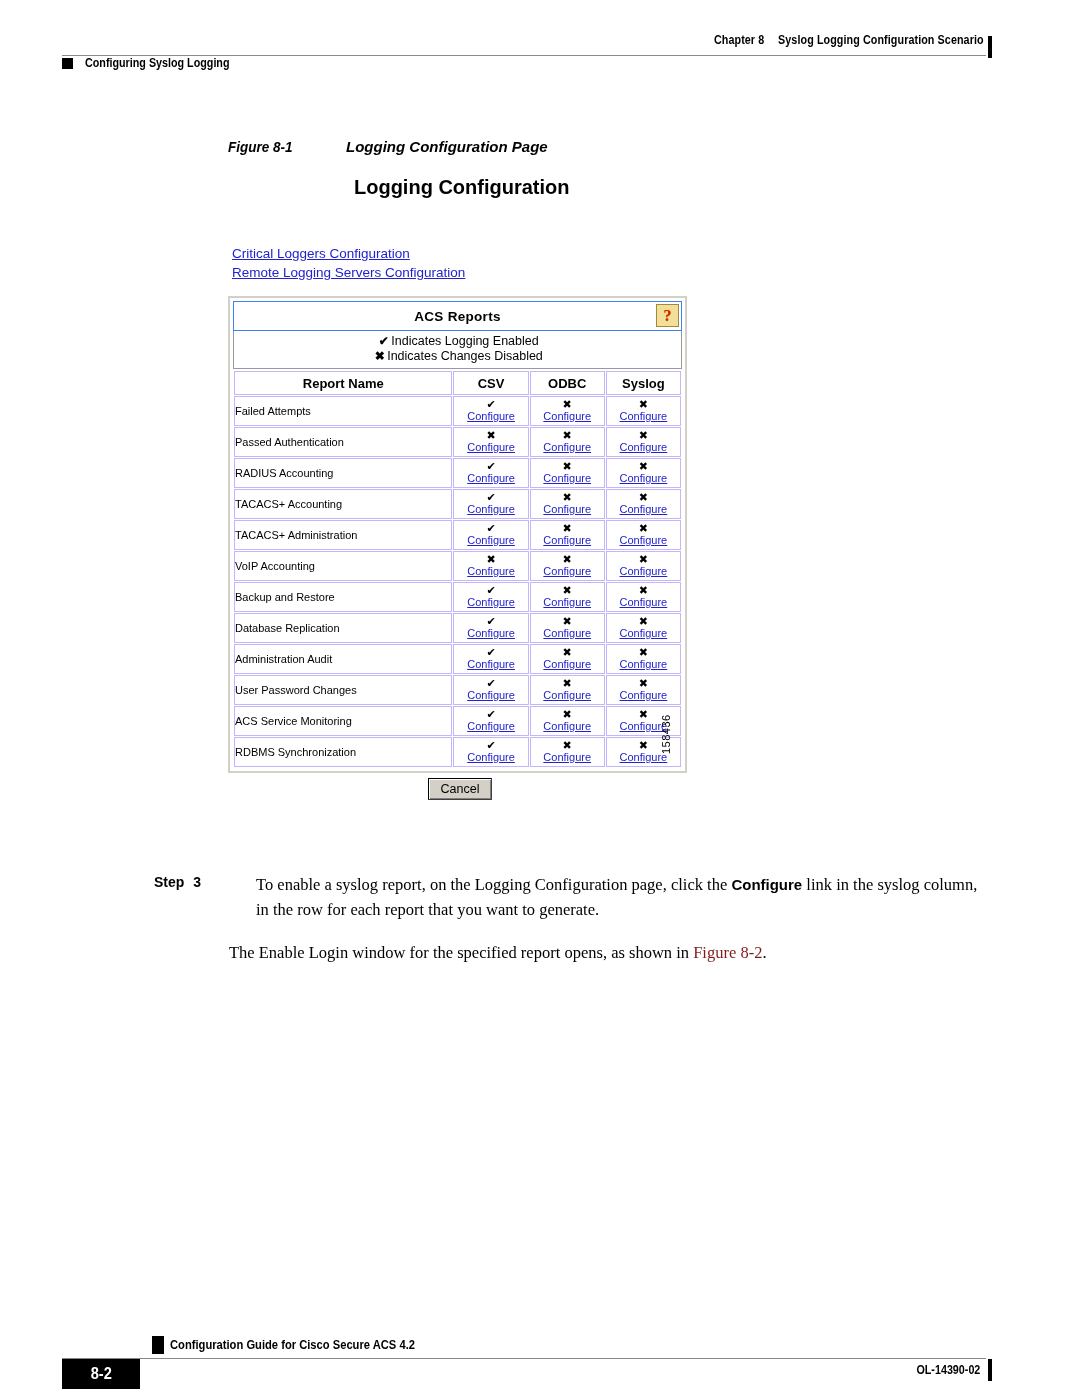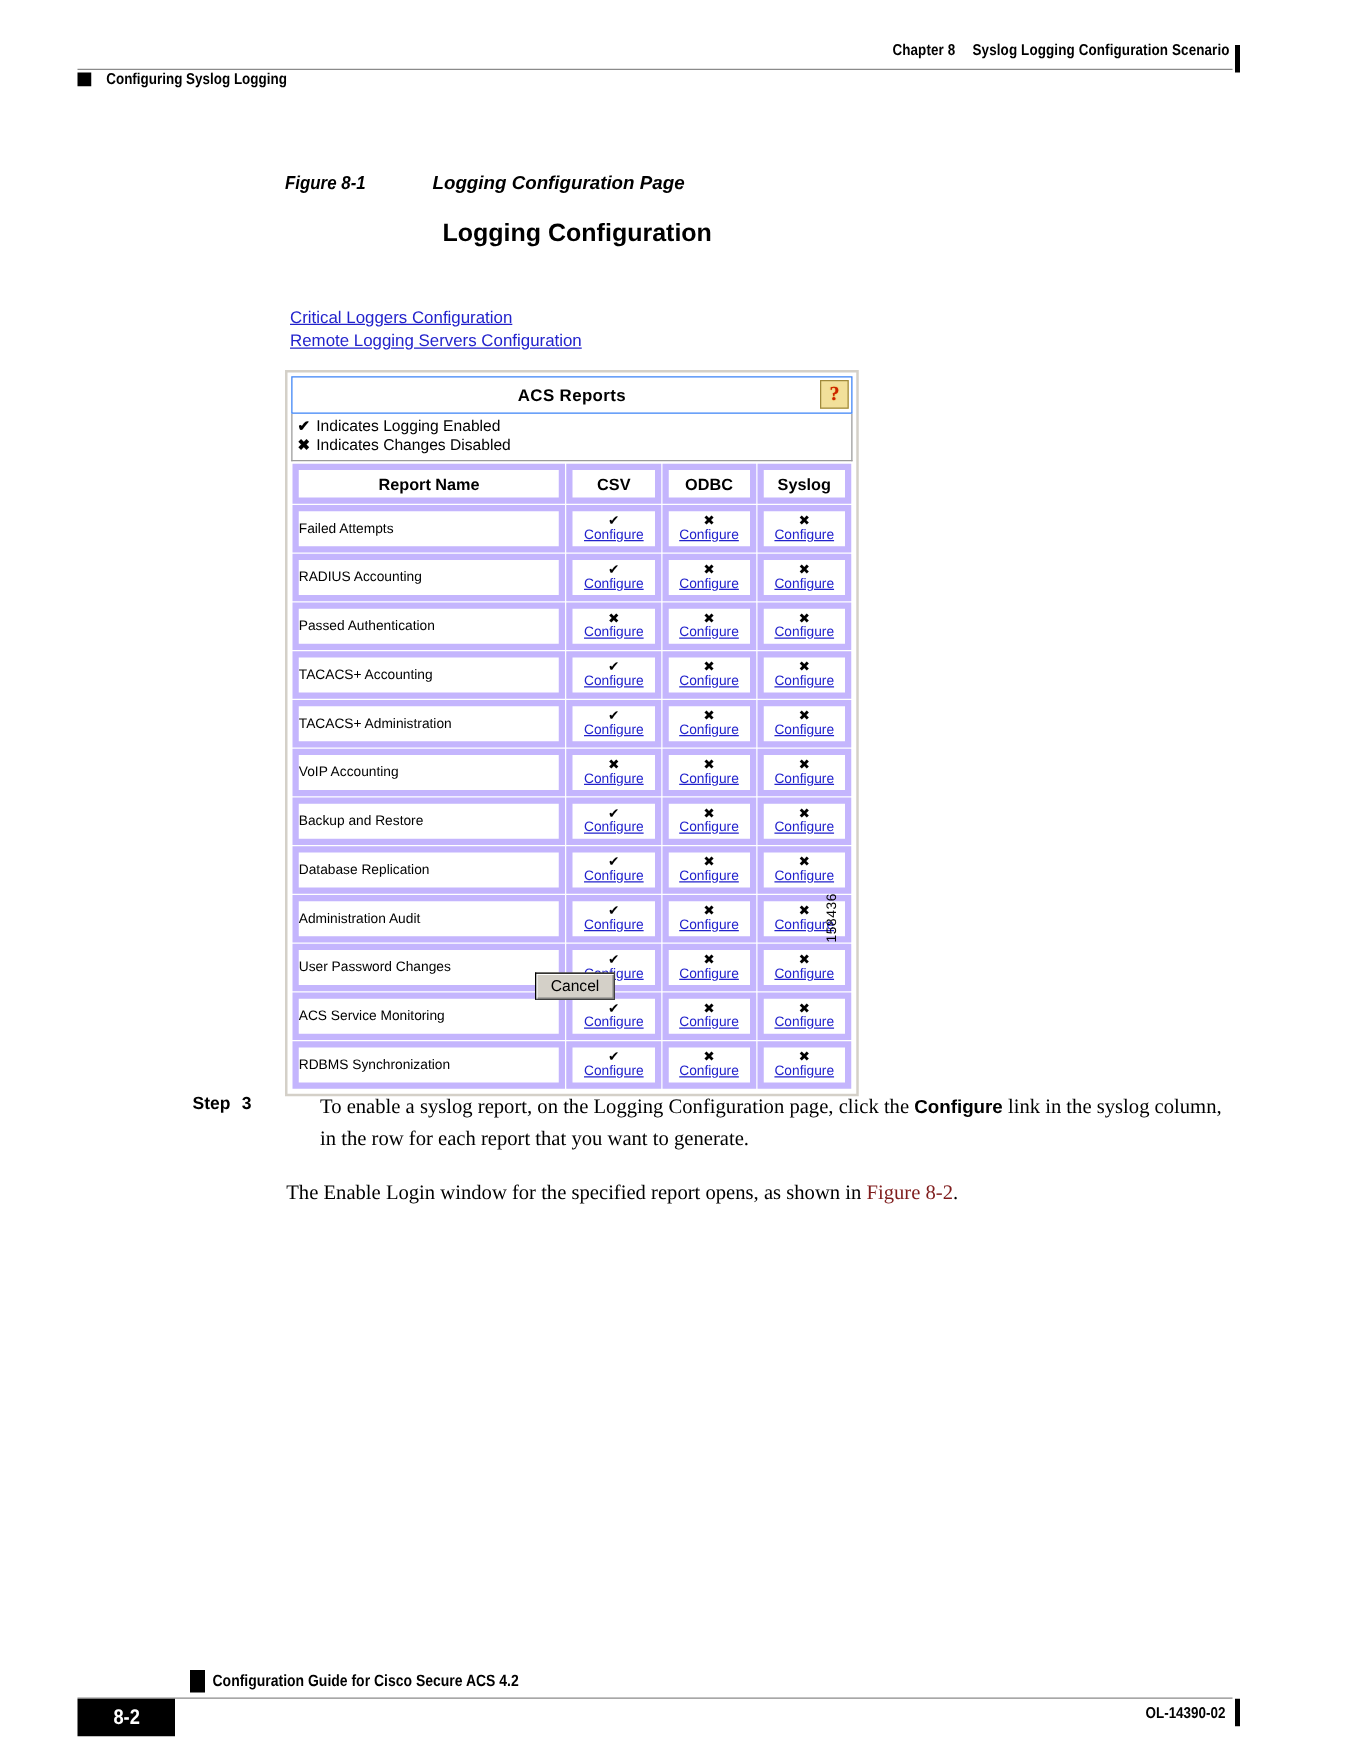--- a/index.html
+++ b/index.html
@@ -103,35 +103,36 @@
   .help-btn span{
     font-family:"Liberation Serif", serif;
     font-weight:bold;font-size:16px;color:#cc2200;
     line-height:1;
     text-shadow:0 0 1px #e08800;
   }
 
   .legend{
     border:1px solid #9a9a9a;border-top:none;
     padding:3px 4px 4px 4px;
+    text-align:center;
   }
   .legend-row{
     font-family:"Liberation Sans", sans-serif;
     font-size:12.5px;line-height:15px;white-space:nowrap;
   }
   .legend-row .gl{display:inline-block;width:15px;font-weight:bold;font-size:12px;}
 
   table.rpt{
     border-collapse:separate;border-spacing:1px;
     width:100%;
     margin-top:1px;
     table-layout:fixed;
   }
   table.rpt th,table.rpt td{
-    border:5px solid #c4b5fd;
+    border:1px solid #c4b5fd;
     background:#ffffff;
     padding:0;
     vertical-align:middle;
   }
   table.rpt th{
     height:22px;
     font-family:"Liberation Sans", sans-serif;
     font-weight:bold;font-size:13px;
     text-align:center;
   }
@@ -300,38 +301,38 @@
             <td class="c-st">
               <span class="mark">✖</span>
               <a class="cfg">Configure</a>
             </td>
             <td class="c-st">
               <span class="mark">✖</span>
               <a class="cfg">Configure</a>
             </td>
           </tr>
           <tr>
+            <td class="c-name">Passed Authentication</td>
+            <td class="c-st">
+              <span class="mark">✖</span>
+              <a class="cfg">Configure</a>
+            </td>
+            <td class="c-st">
+              <span class="mark">✖</span>
+              <a class="cfg">Configure</a>
+            </td>
+            <td class="c-st">
+              <span class="mark">✖</span>
+              <a class="cfg">Configure</a>
+            </td>
+          </tr>
+          <tr>
             <td class="c-name">RADIUS Accounting</td>
             <td class="c-st">
               <span class="mark">✔</span>
-              <a class="cfg">Configure</a>
-            </td>
-            <td class="c-st">
-              <span class="mark">✖</span>
-              <a class="cfg">Configure</a>
-            </td>
-            <td class="c-st">
-              <span class="mark">✖</span>
-              <a class="cfg">Configure</a>
-            </td>
-          </tr>
-          <tr>
-            <td class="c-name">Passed Authentication</td>
-            <td class="c-st">
-              <span class="mark">✖</span>
               <a class="cfg">Configure</a>
             </td>
             <td class="c-st">
               <span class="mark">✖</span>
               <a class="cfg">Configure</a>
             </td>
             <td class="c-st">
               <span class="mark">✖</span>
               <a class="cfg">Configure</a>
             </td>

